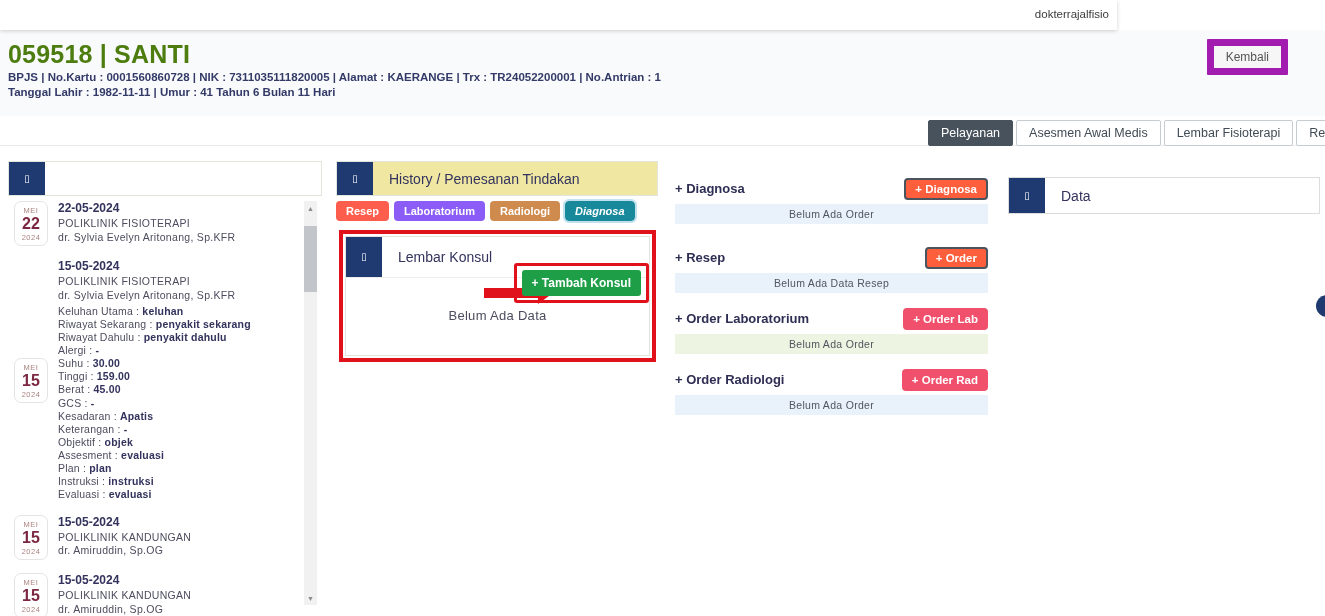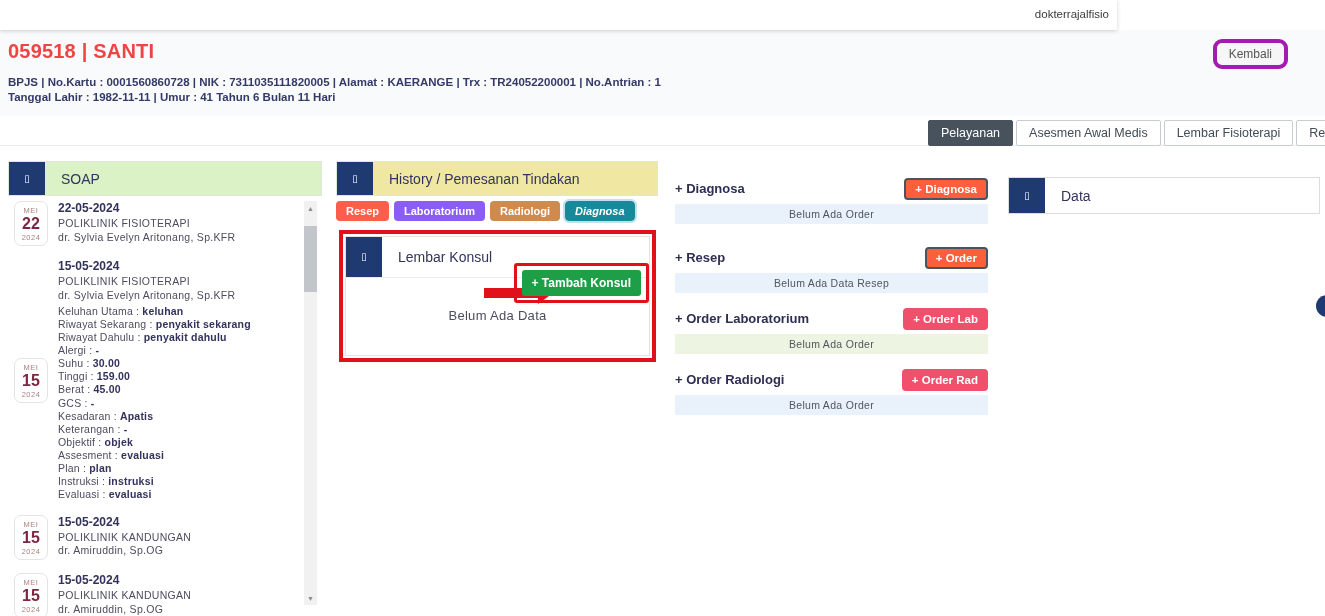--- a/index.html
+++ b/index.html
@@ -12,24 +12,24 @@
 
   
   .topbar { position: absolute; top: 0; left: 0; width: 1117px; height: 30px;
     background: #fff; box-shadow: 0 1px 4px rgba(0,0,0,.18); z-index: 10; }
   .username { position: absolute; top: 8px; right: 8px; font-size: 11.5px; color: #3c3c3c; cursor: pointer; }
 
   
   .patient-band { position: absolute; top: 30px; left: 0; width: 1325px; height: 86px;
     background: #f9fafb; padding: 10px 8px; }
   .p-label { font-size: 13px; color: #8d8d93; margin-bottom: 2px; }
-  .p-title { font-size: 20px; font-weight: 600; color: #ef4444; margin-bottom: 13px; letter-spacing: .2px; }
+  .p-title { font-size: 25px; font-weight: 600; color: #4d7c0f; margin-bottom: 2px; letter-spacing: .2px; }
   .p-info { font-size: 11.5px; font-weight: bold; color: #333a68; margin-bottom: 3px; }
-  .back-btn { position: absolute; top: 9px; right: 37px; background: #f6f6f6; border: 4px solid #a21caf;
-    border-radius: 9px; padding: 4px 12px; font-size: 12px; color: #555; cursor: pointer; }
+  .back-btn { position: absolute; top: 9px; right: 37px; background: #f6f6f6; border: 7px solid #a21caf;
+    border-radius: 1px; padding: 4px 12px; font-size: 12px; color: #555; cursor: pointer; }
 
   
   .tabs { position: absolute; top: 120px; left: 928px; display: flex; gap: 3px; z-index: 2; white-space: nowrap; }
   .tab { padding: 5px 12px; border: 1px solid #c7ccd1; background: #fff; color: #404b55;
     font-size: 12.5px; border-radius: 2px; cursor: pointer; }
   .tab.active { background: #47525c; color: #fff; border-color: #47525c; }
   .tabline { position: absolute; top: 145px; left: 0; width: 1325px; border-top: 1px solid #e8eaec; }
 
   
   .panel-header { display: flex; height: 35px; border: 1px solid #e2e5dc; background: #fff; }
@@ -129,21 +129,20 @@
   <div class="tab">Lembar Fisioterapi</div>
   <div class="tab">Resume Medis</div>
 
 </div>
 
 <div class="soap-col">
   <div class="panel-header soap-hd">
     <div class="icon-box">
       <span class="glyph">▯</span>
     </div>
-    <div class="panel-title">SOAP</div>
   </div>
   <div class="soap-list">
 
     <div class="entry">
       <div class="date-badge">
         <div class="b-month">MEI</div>
         <div class="b-day">22</div>
         <div class="b-year">2024</div>
       </div>
       <div>

